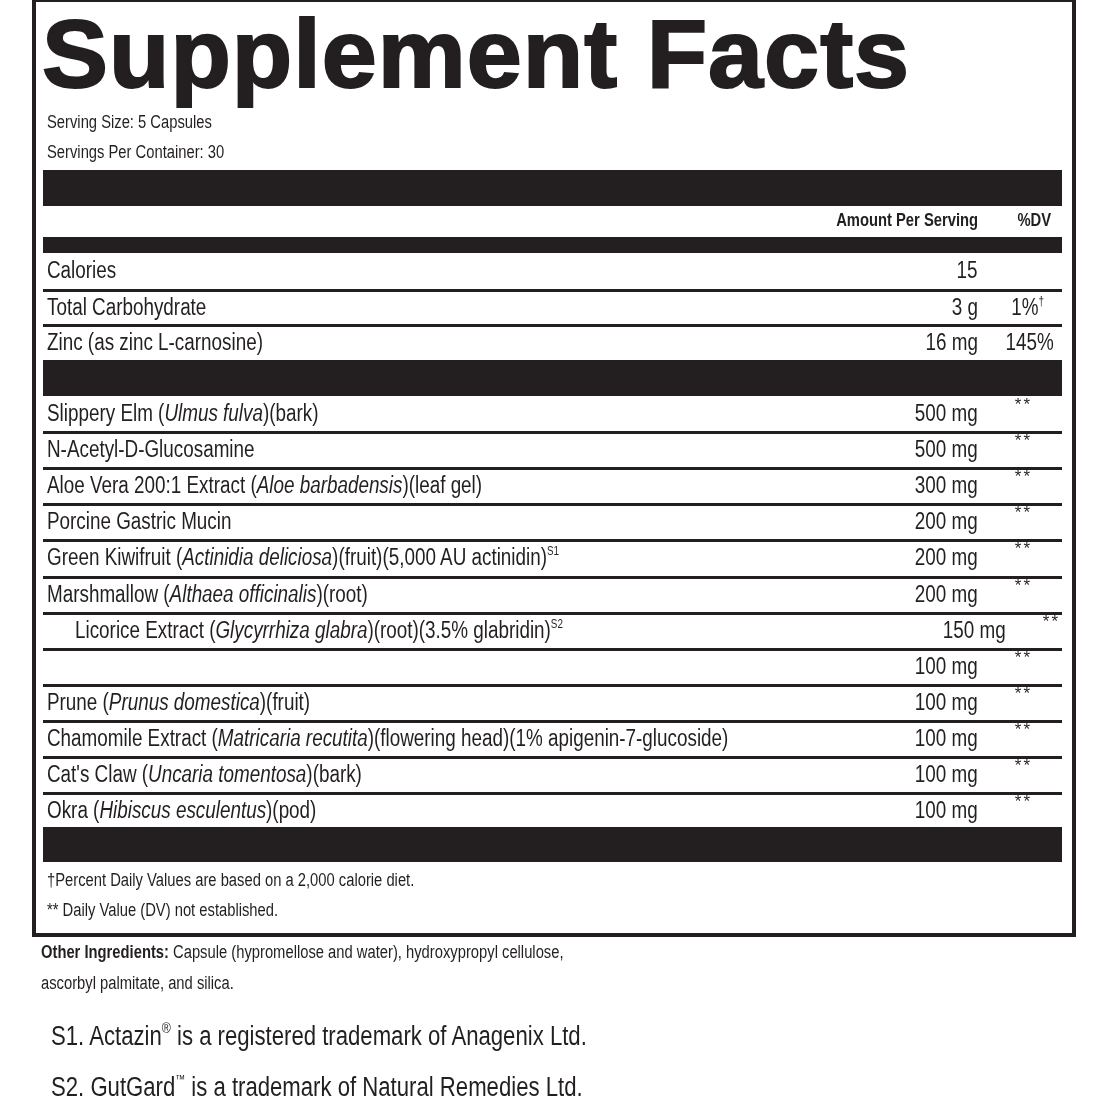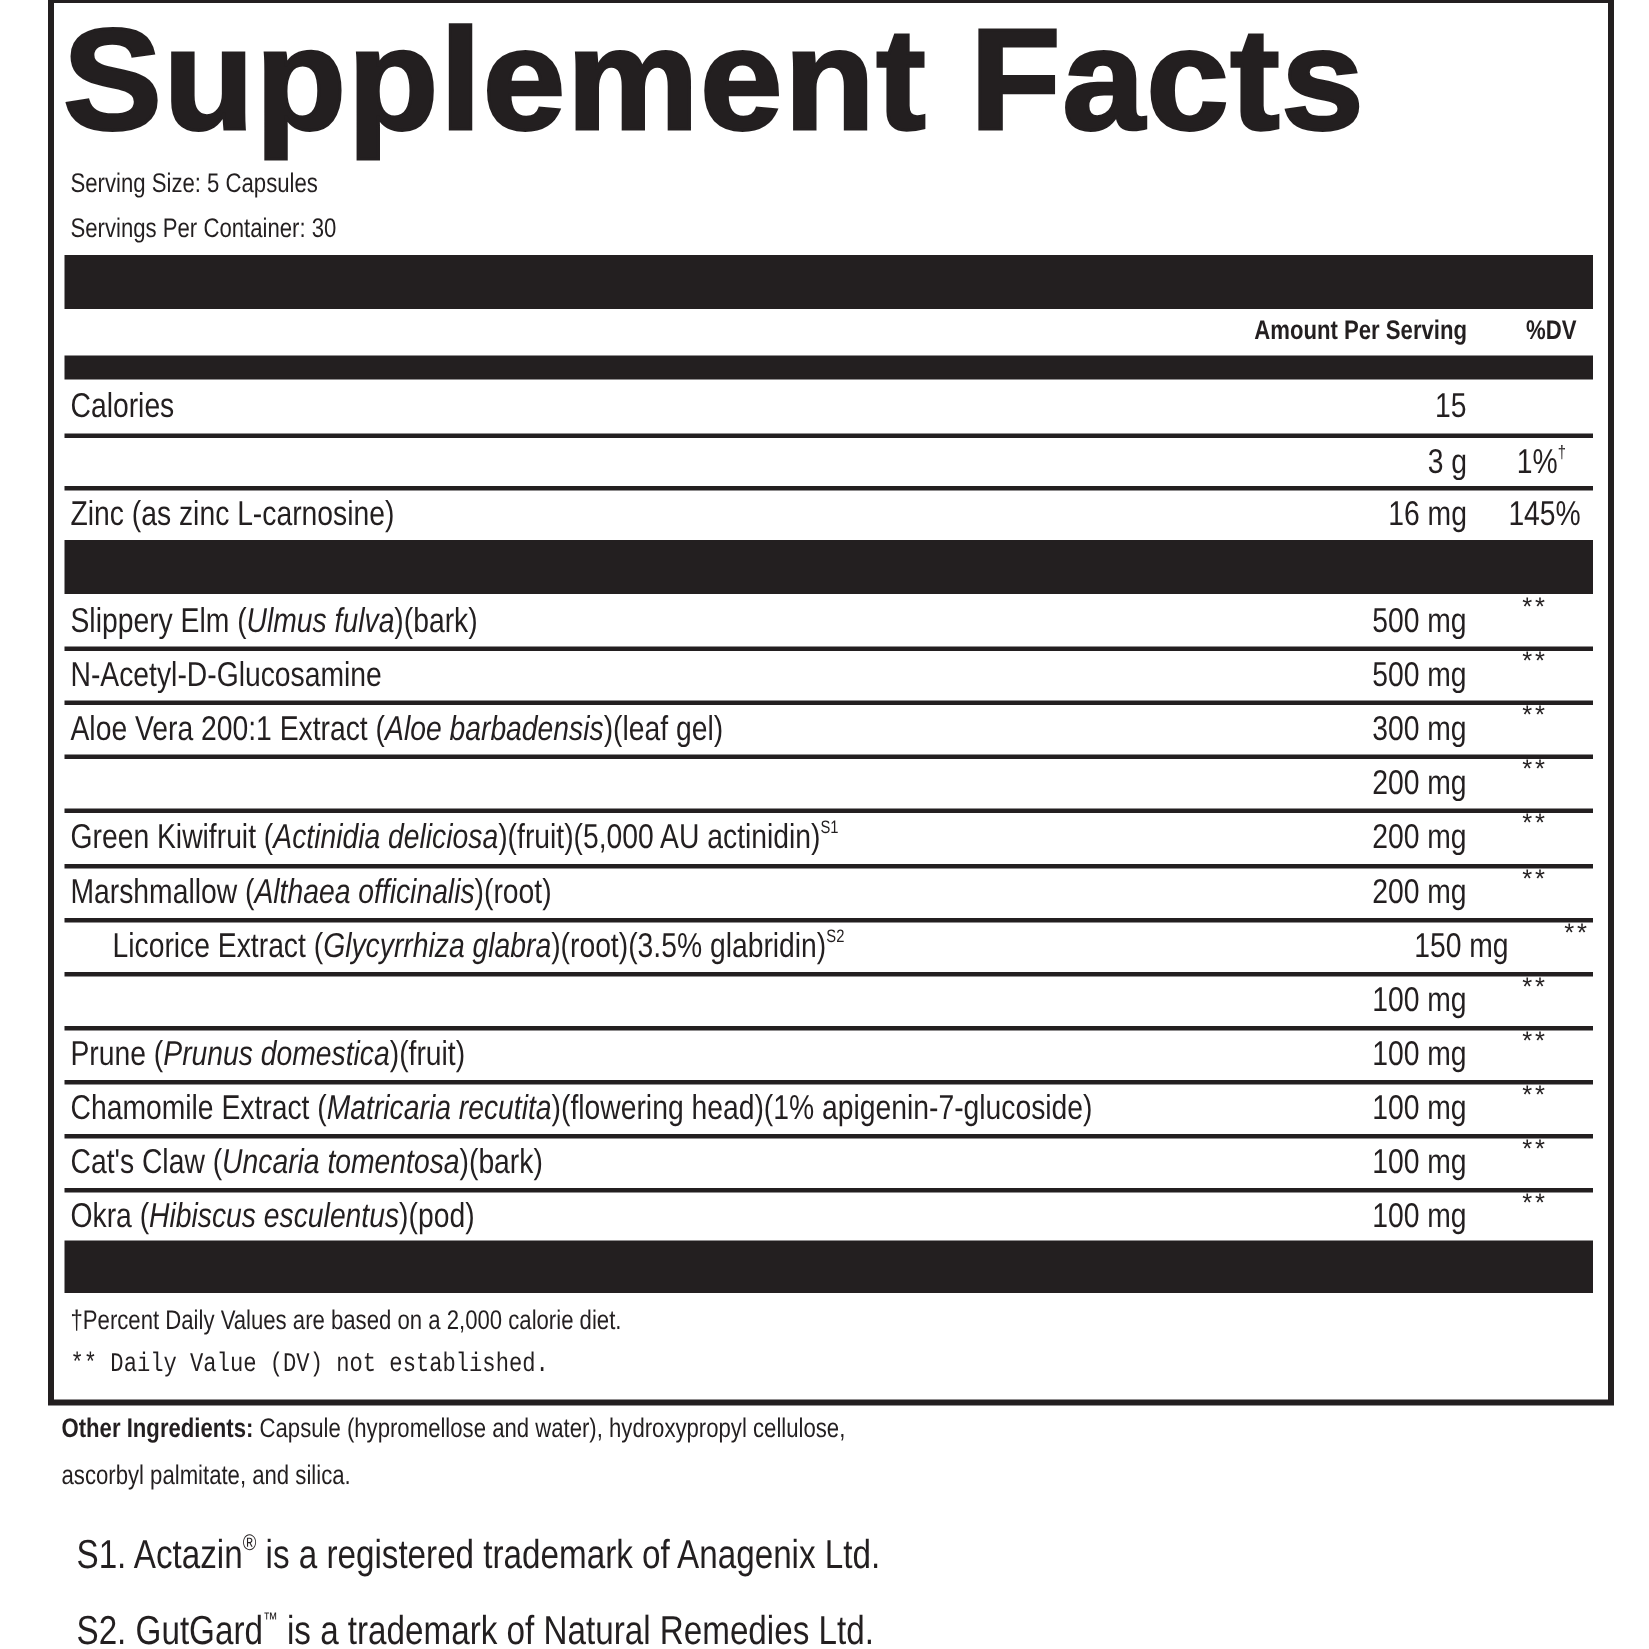--- a/index.html
+++ b/index.html
@@ -54,20 +54,21 @@
 <div class="txt right hdr" style="right:48px; top:205px;"><span class="sq">%DV</span></div>
 
 <div class="bar" style="top:237px; height:16px;"></div>
 
 <div class="row" style="top:253px;">
   <div class="name"><span class="sq">Calories</span></div>
   <div class="amt"><span class="sq">15</span></div>
 </div>
 <div class="sep" style="top:289px;"></div>
 <div class="row" style="top:290px;">
+  <div class="name"><span class="sq">Total Carbohydrate</span></div>
   <div class="amt"><span class="sq">3 g</span></div>
   <div class="dv" style="right:18px;"><span class="sq"><span>1%</span><sup>†</sup></span></div>
 </div>
 <div class="sep" style="top:324px;"></div>
 <div class="row" style="top:325px;">
   <div class="name"><span class="sq">Zinc (as zinc L-carnosine)</span></div>
   <div class="amt"><span class="sq">16 mg</span></div>
   <div class="dv"><span class="sq">145%</span></div>
 </div>
 
@@ -86,20 +87,21 @@
       <div class="dvstar">**</div>
     </div>
     <div class="sep" style="top: 467px;"></div>
     <div class="row" style="top: 468px;">
       <div class="name"><span class="sq"><span>Aloe Vera 200:1 Extract (</span><i>Aloe barbadensis</i><span>)(leaf gel)</span><sup></sup></span></div>
       <div class="amt"><span class="sq">300 mg</span></div>
       <div class="dvstar">**</div>
     </div>
     <div class="sep" style="top: 503px;"></div>
     <div class="row" style="top: 504px;">
+      <div class="name"><span class="sq"><span>Porcine Gastric Mucin</span><i></i><span></span><sup></sup></span></div>
       <div class="amt"><span class="sq">200 mg</span></div>
       <div class="dvstar">**</div>
     </div>
     <div class="sep" style="top: 539px;"></div>
     <div class="row" style="top: 540px;">
       <div class="name"><span class="sq"><span>Green Kiwifruit (</span><i>Actinidia deliciosa</i><span>)(fruit)(5,000 AU actinidin)</span><sup>S1</sup></span></div>
       <div class="amt"><span class="sq">200 mg</span></div>
       <div class="dvstar">**</div>
     </div>
     <div class="sep" style="top: 576px;"></div>
@@ -141,19 +143,19 @@
     <div class="row" style="top: 793px;">
       <div class="name"><span class="sq"><span>Okra (</span><i>Hibiscus esculentus</i><span>)(pod)</span><sup></sup></span></div>
       <div class="amt"><span class="sq">100 mg</span></div>
       <div class="dvstar">**</div>
     </div>
   </div>
 
 <div class="bar" style="top:827px; height:35px;"></div>
 
 <div class="txt" style="left:47px; top:865px;"><span class="sq">†Percent Daily Values are based on a 2,000 calorie diet.</span></div>
-<div class="txt" style="left:47px; top:895px;font-family:Liberation Mono, monospace;"><span class="sq">** Daily Value (DV) not established.</span></div>
+<div class="txt" style="left:47px; top:895px;"><span class="sq">** Daily Value (DV) not established.</span></div>
 
 <div class="txt" style="left:41px; top:937px;"><span class="sq"><b>Other Ingredients:</b><span> Capsule (hypromellose and water), hydroxypropyl cellulose,</span></span></div>
 <div class="txt" style="left:41px; top:968px;"><span class="sq">ascorbyl palmitate, and silica.</span></div>
 
 <div class="txt" style="left:51px; top:1018px; font-size:27px; line-height:36px;"><span class="sq"><span>S1. Actazin</span><sup style="font-size:15px; vertical-align:12px;">®</sup><span> is a registered trademark of Anagenix Ltd.</span></span></div>
 <div class="txt" style="left:51px; top:1069px; font-size:27px; line-height:36px;"><span class="sq"><span>S2. GutGard</span><sup style="font-size:12px; vertical-align:13px;">™</sup><span> is a trademark of Natural Remedies Ltd.</span></span></div>
 
 </body></html>

